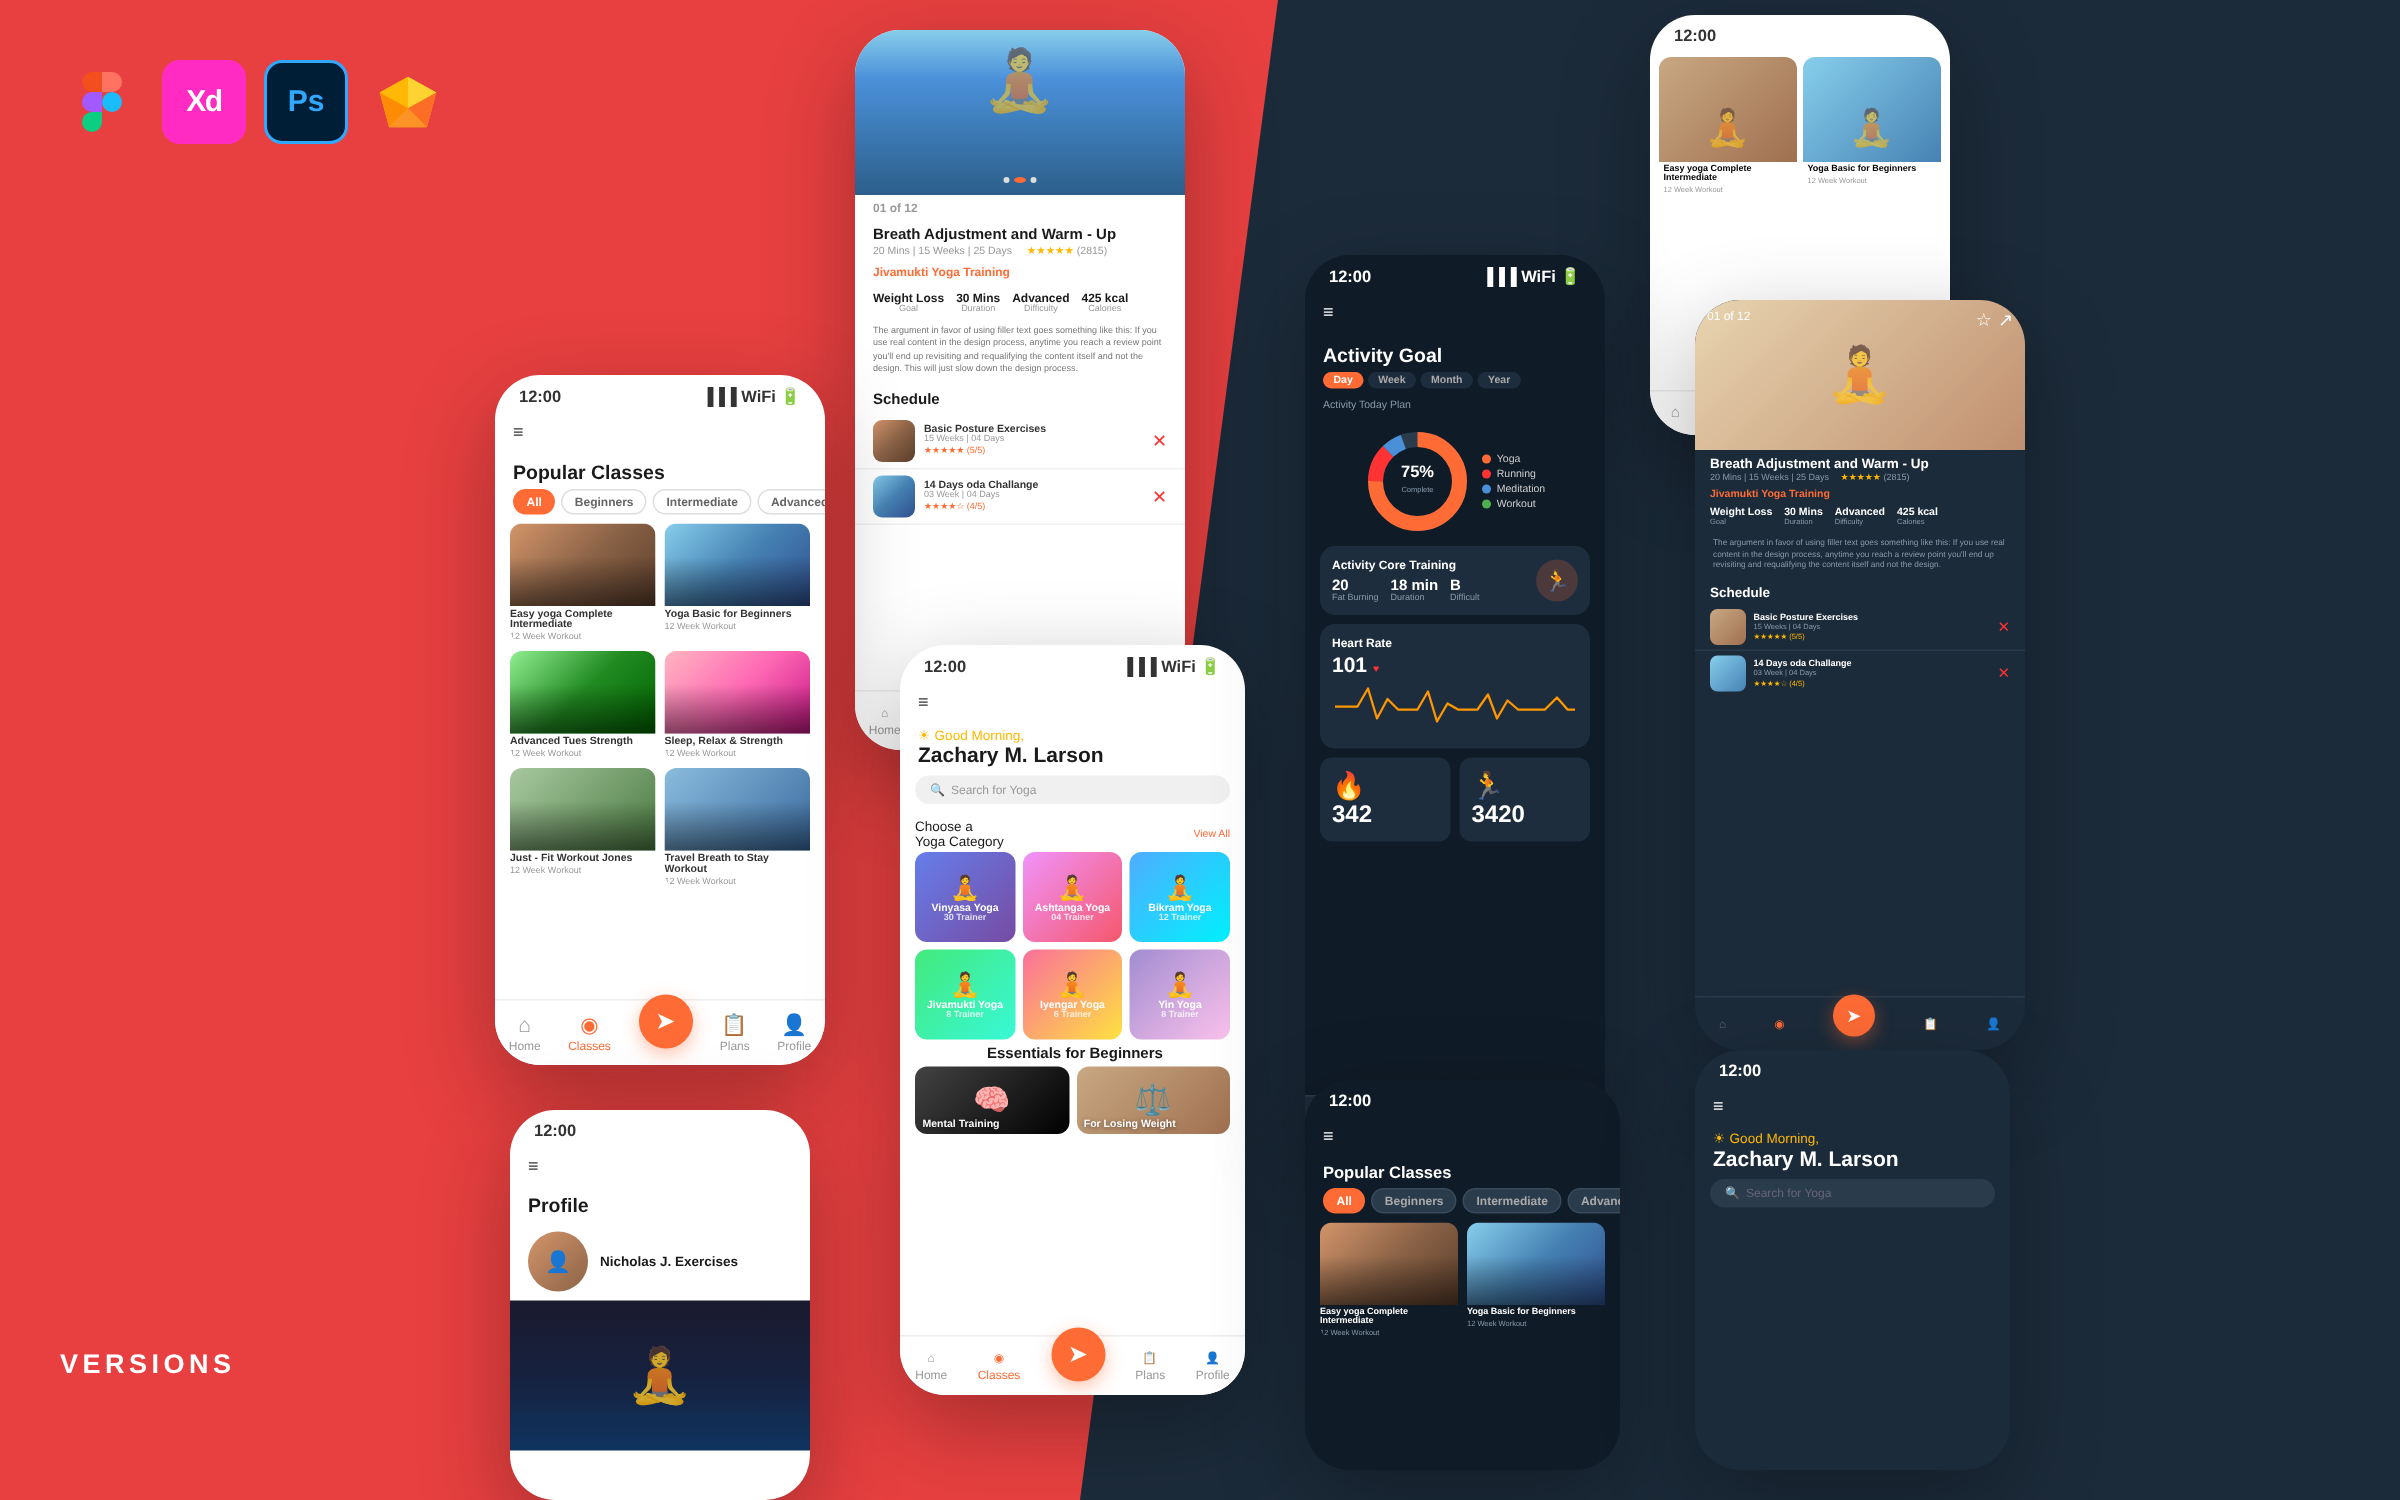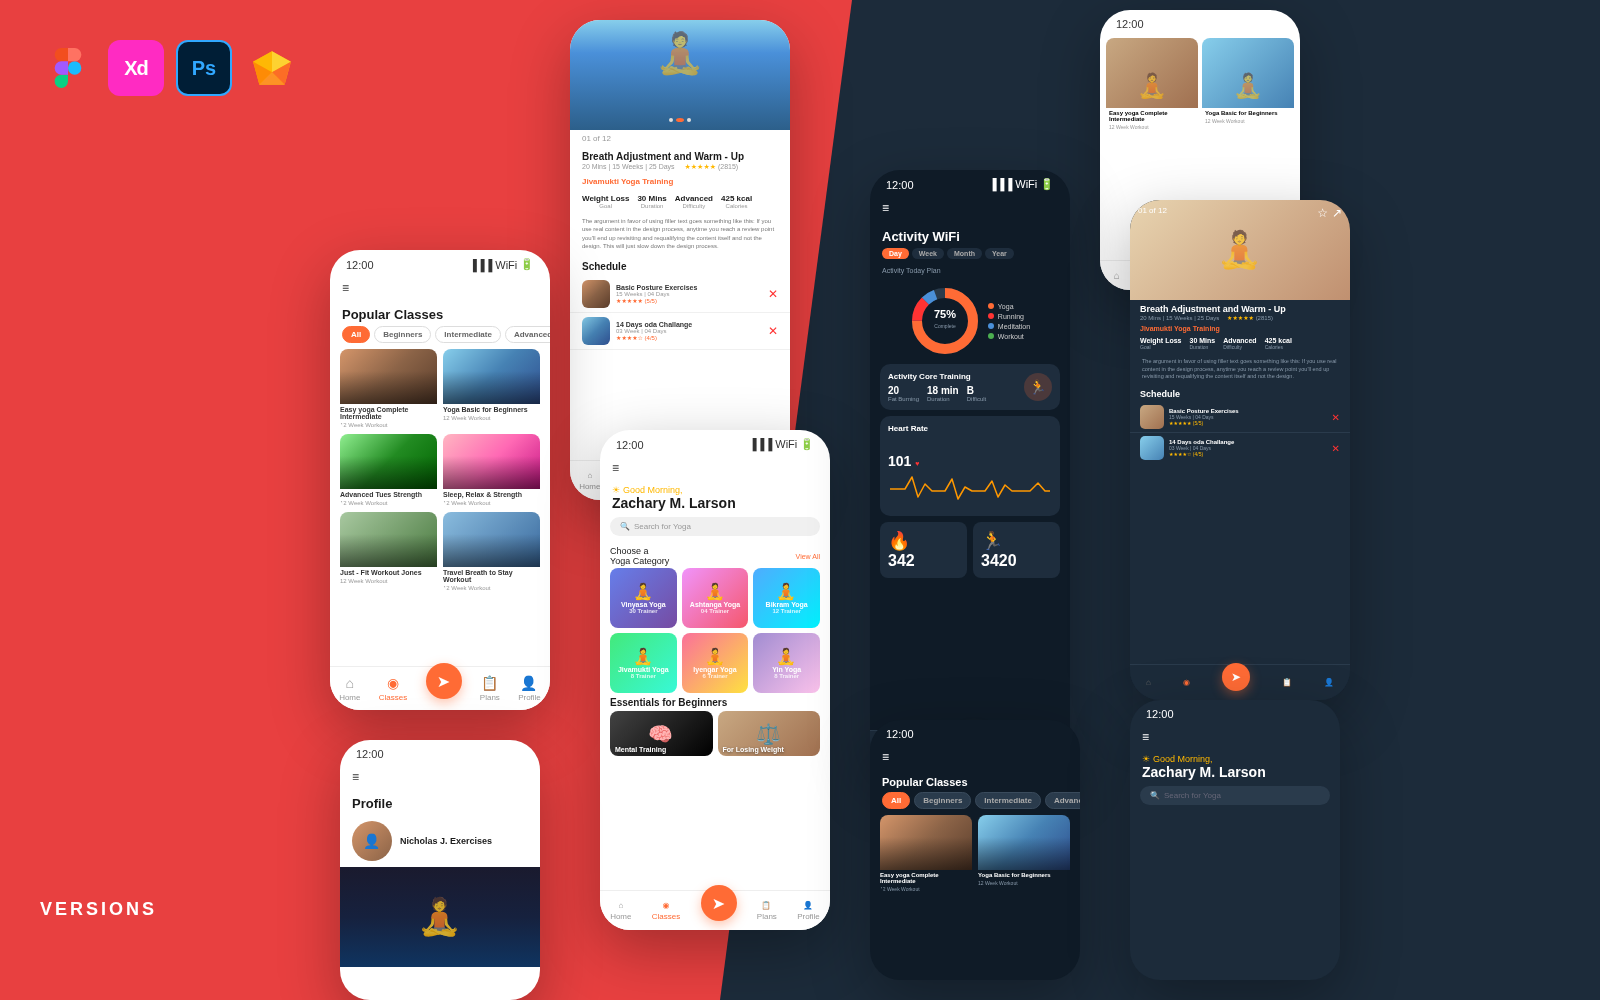--- a/index.html
+++ b/index.html
@@ -115,21 +115,21 @@
       position: relative;
     }
 
     
     .status-bar {
       display: flex;
       justify-content: space-between;
       align-items: center;
       padding: 8px 16px 4px;
       font-size: 11px;
-      font-weight: 400;
+      font-weight: 700;
       text-align: center;
     }
     .status-bar-dark { color: white; }
     .status-bar-light { color: #333; }
     .status-icons { display: flex; gap: 3px; align-items: center; }
 
     
     .bottom-nav {
       position: absolute;
       bottom: 0; left: 0; right: 0;
@@ -535,21 +535,21 @@
       font-size: 14px;
     }
 
     
     .hr-section {
       margin: 0 10px 6px;
       background: #1E2D3D;
       border-radius: 10px;
       padding: 8px;
     }
-    .hr-title { font-size: 8px; font-weight: 600; color: white; margin-bottom: 20px; }
+    .hr-title { font-size: 8px; font-weight: 600; color: white; margin-bottom: 2px; }
     .hr-value { font-size: 14px; font-weight: 700; color: white; }
     .hr-unit { font-size: 7px; color: #8899aa; }
 
     
     .img-yoga-1 {
       background: linear-gradient(135deg, #d4956a 0%, #8B6347 50%, #5a3d2b 100%);
     }
     .img-yoga-2 {
       background: linear-gradient(135deg, #87CEEB 0%, #4682B4 50%, #2F4F8F 100%);
     }
@@ -576,20 +576,21 @@
     .heartrate-svg {
       width: 100%;
       height: 35px;
     }
 
     .essentials-title {
       font-size: 10px;
       font-weight: 700;
       color: #1a1a1a;
       padding: 4px 10px 3px;
+      margin-left: 48px;
     }
     .essentials-grid {
       display: grid;
       grid-template-columns: 1fr 1fr;
       gap: 5px;
       padding: 0 10px;
     }
     .essential-card {
       border-radius: 8px;
       height: 45px;
@@ -936,21 +937,21 @@
 <div class="phone phone-4 phone-dark">
   <div class="phone-screen">
     <div class="status-bar status-bar-dark">
       <span>12:00</span>
       <div class="status-icons">
         <span>▐▐▐ WiFi 🔋</span>
       </div>
     </div>
     <div class="hamburger hamburger-dark">≡</div>
     <div class="ap-header">
-      <div class="ap-title">Activity WiFi</div>
+      <div class="ap-title">Activity Goal</div>
       <div class="ap-tabs">
         <span class="ap-tab active">Day</span>
         <span class="ap-tab">Week</span>
         <span class="ap-tab">Month</span>
         <span class="ap-tab">Year</span>
       </div>
     </div>
     <div style="font-size:7px; color:#8899aa; padding:4px 12px;">Activity Today Plan</div>
 
     <div class="donut-container">

